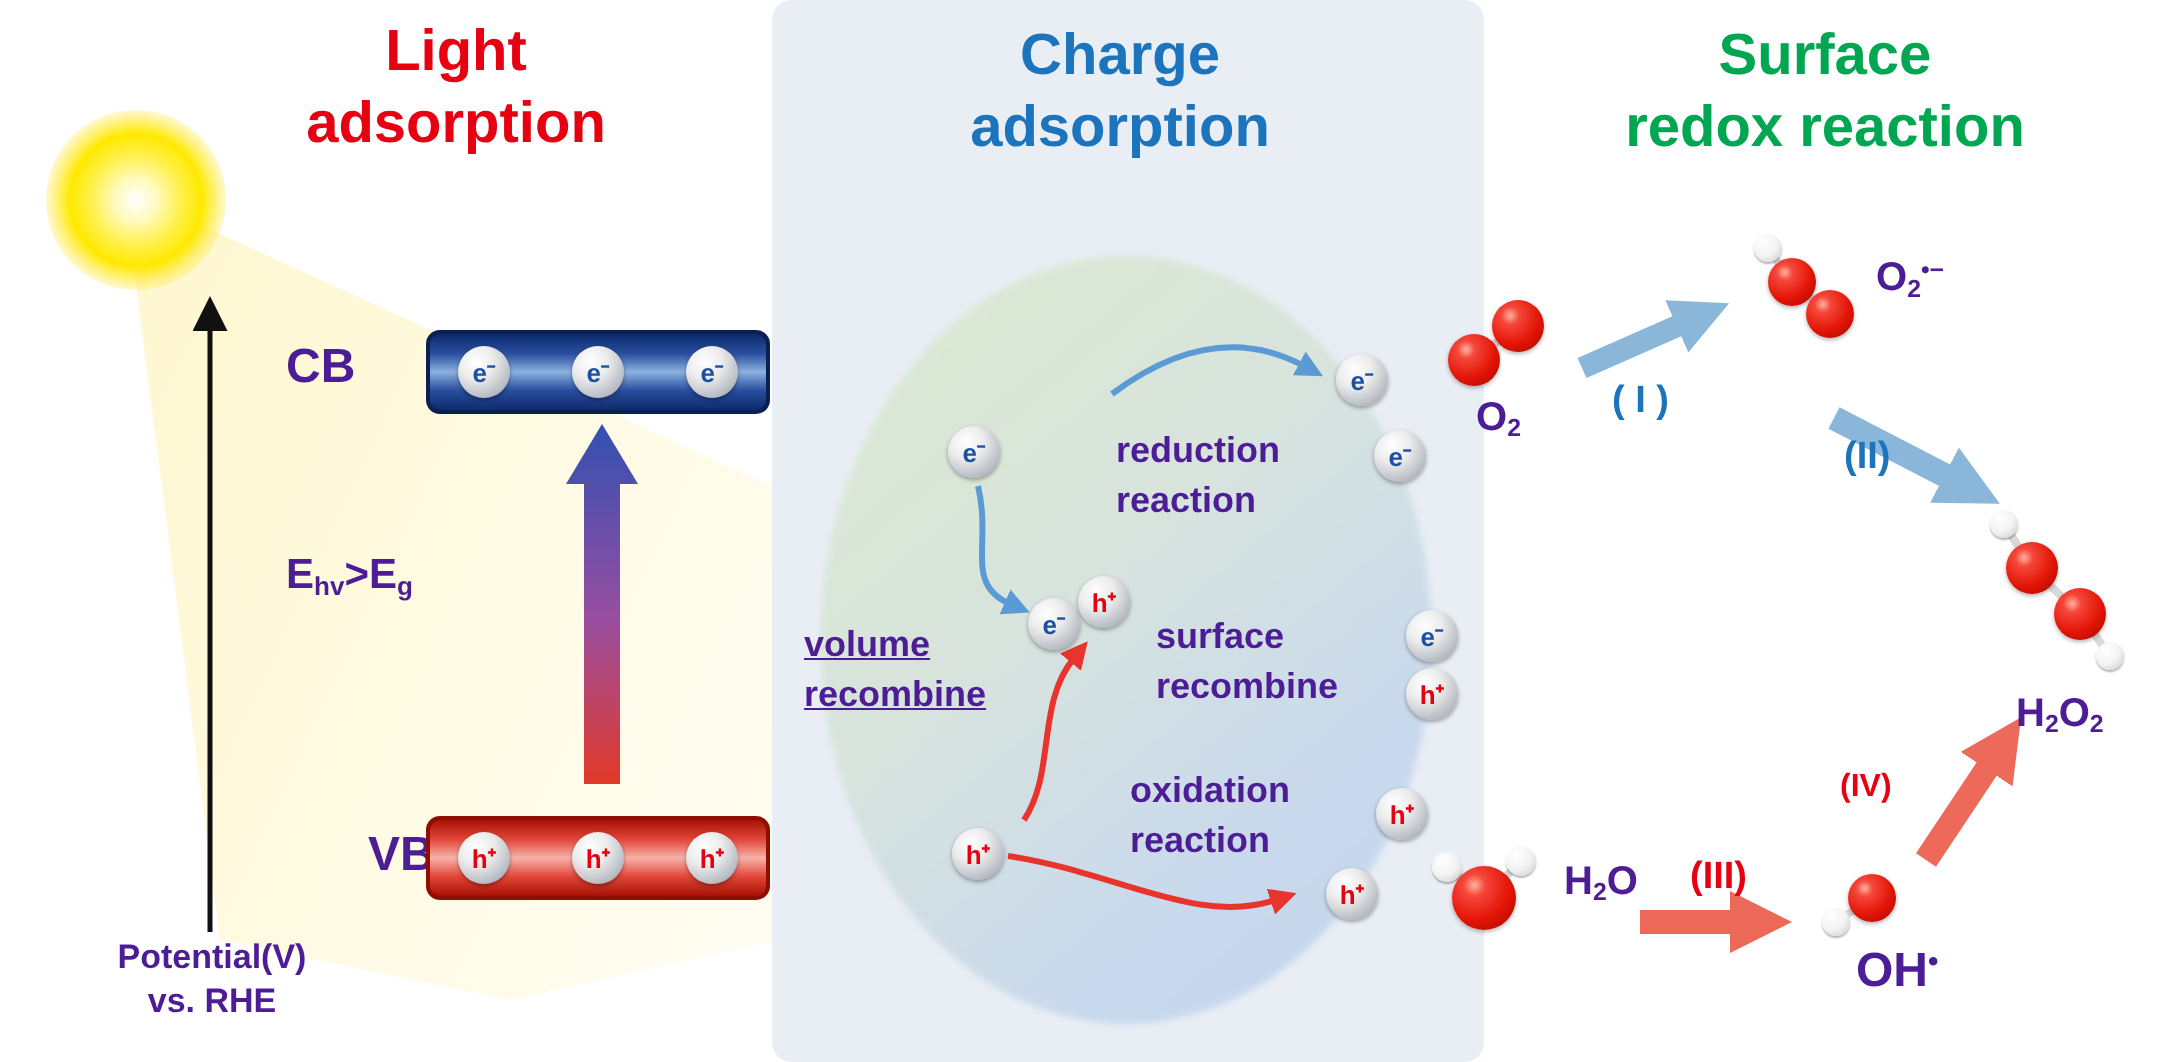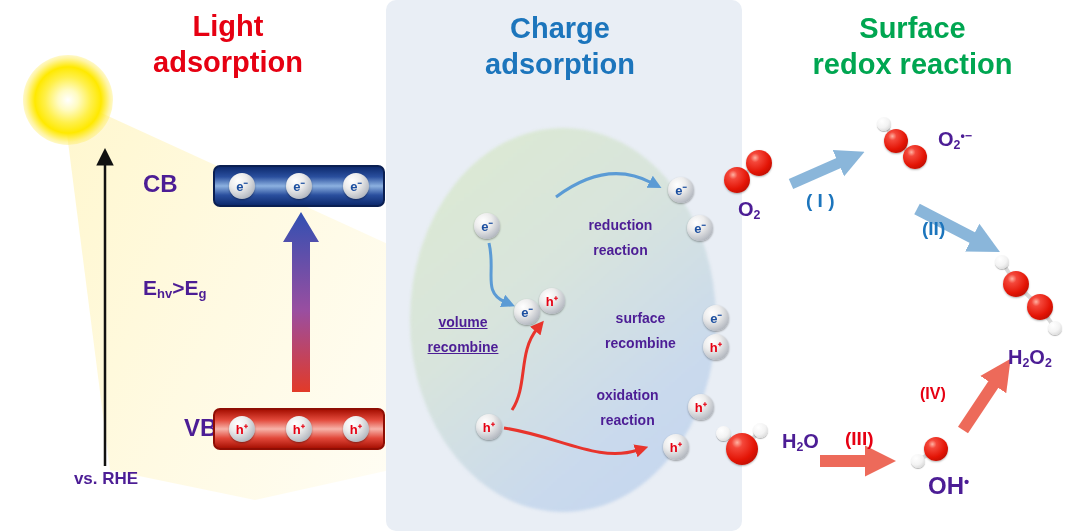--- a/index.html
+++ b/index.html
@@ -4,21 +4,21 @@
 <style>
   * { margin:0; padding:0; box-sizing:border-box; }
   html,body { background:#ffffff; }
   body { font-family:"Liberation Sans", sans-serif; }
   #canvas { position:relative; width:1080px; height:531px; background:#ffffff; overflow:hidden; font-weight:bold; color:#111; }
   .abs { position:absolute; }
 
   .title { font-size:29px; font-weight:bold; text-align:center; line-height:36px; }
   .tline { display:block; }
   .label { position:absolute; font-weight:bold; color:#4c1d95; }
-  .midlabel { font-size:14px; line-height:25px; text-align:center; }
+  .midlabel { font-size:18px; line-height:25px; }
 
   sub { font-size:62%; vertical-align:-0.25em; }
   sup { font-size:62%; vertical-align:0.5em; }
 
   
   #beam { left:0; top:0; width:392px; height:531px;
     background:linear-gradient(115deg, rgba(255,238,150,0.55) 0%, rgba(255,240,170,0.35) 55%, rgba(255,244,190,0.15) 100%);
     clip-path:polygon(62px 95px, 390px 245px, 390px 470px, 255px 500px, 110px 470px); }
 
   
@@ -120,20 +120,21 @@
   </div>
 
   <div class="label" style="left:143px; top:170px; font-size:24px;">CB</div>
   <div class="label" style="left:143px; top:414px; font-size:24px;margin-left:41px;">VB</div>
 
   <div class="label" style="left:143px; top:276px; font-size:21px;">
     <span>E</span><sub>hv</sub><span>&gt;</span><span>E</span><sub>g</sub>
   </div>
 
   <div class="label" style="left:30px; top:468px; width:152px; text-align:center; font-size:17px; line-height:22px;">
+    <span class="tline">Potential(V)</span>
     <span class="tline">vs. RHE</span>
   </div>
 
   <div id="cb-band" class="band" style="left:213px; top:165px;">
     <div class="sphere e" style="left:14px; top:6px;">e⁻</div>
     <div class="sphere e" style="left:71px; top:6px;">e⁻</div>
     <div class="sphere e" style="left:128px; top:6px;">e⁻</div>
   </div>
 
   <div id="vb-band" class="band" style="left:213px; top:408px;">

